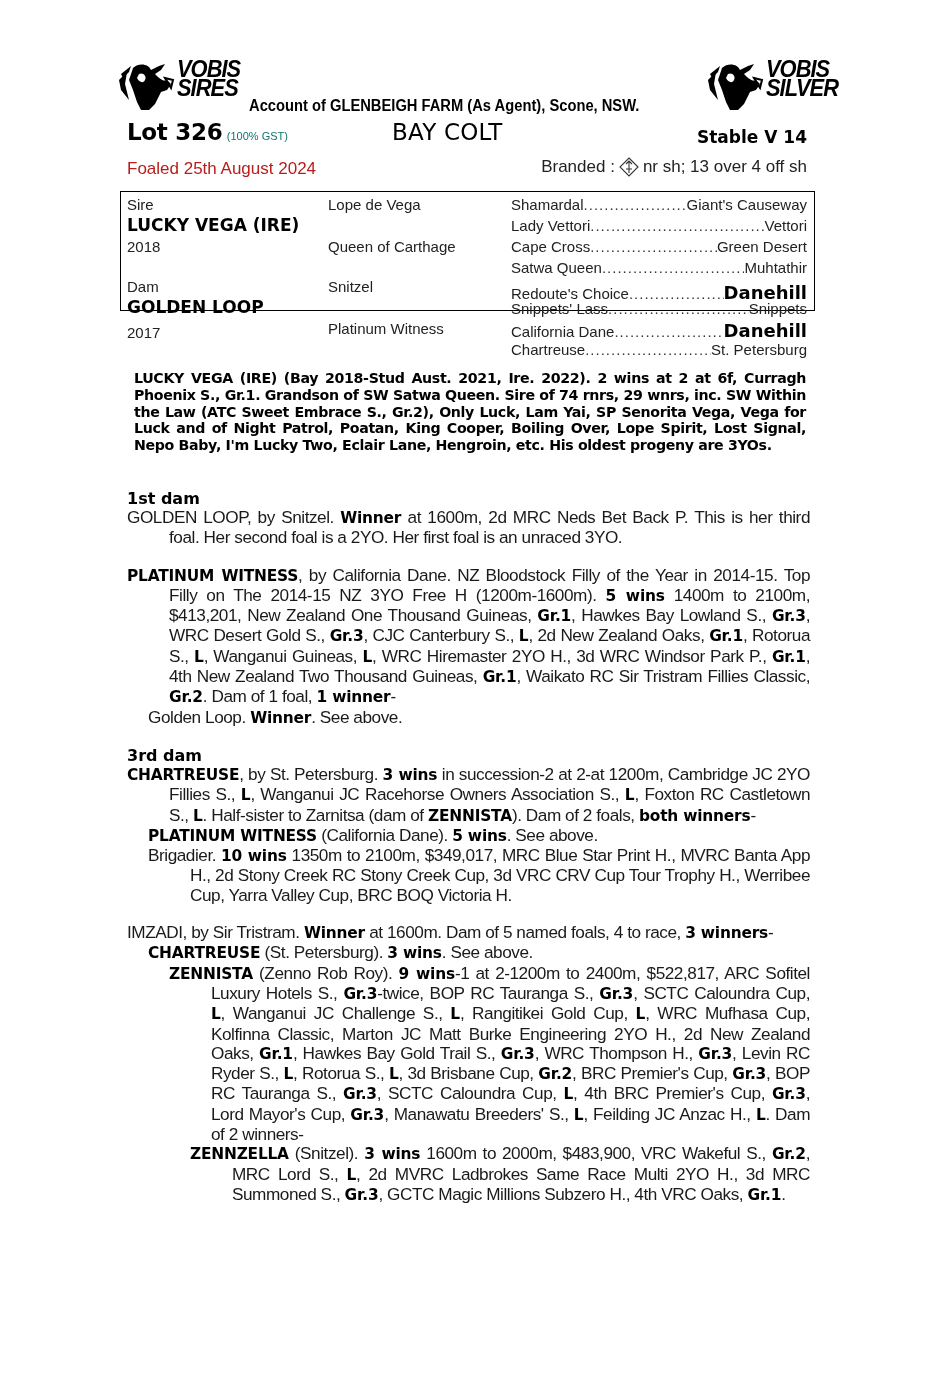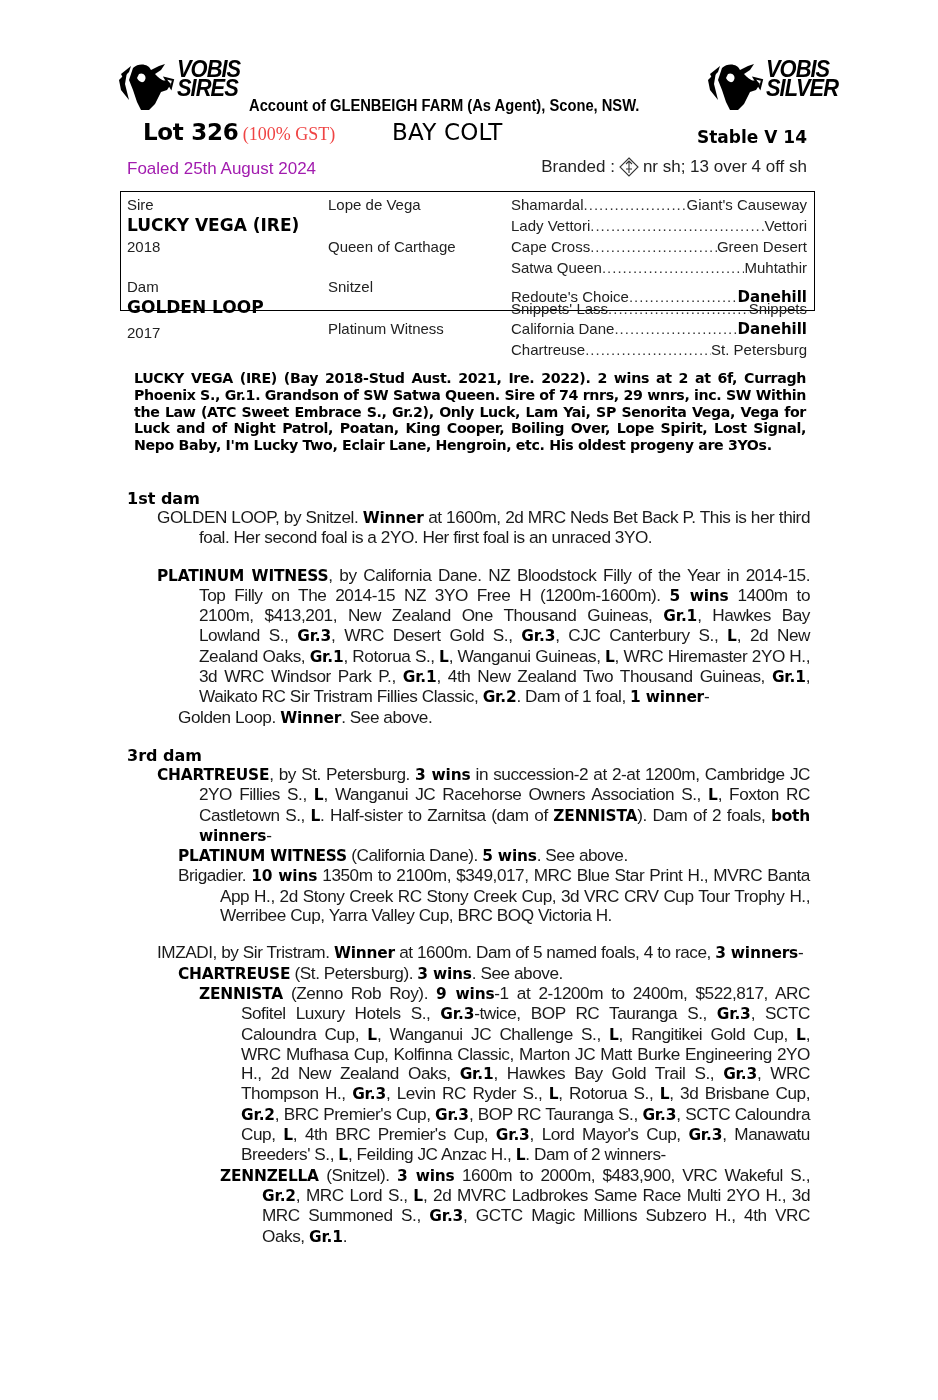--- a/index.html
+++ b/index.html
@@ -7,48 +7,48 @@
 
   
   .logo { position: absolute; display: flex; align-items: flex-start; }
   .logo svg { display: block; }
   .logo-text { font-family: "Liberation Sans", sans-serif; font-weight: 900; font-style: italic; font-size: 23px; line-height: 19px; letter-spacing: -1px; transform: scaleX(0.95); transform-origin: left; }
   .logo-text span { display: block; }
 
   .account { position: absolute; left: 249px; top: 97px; font-family: "Liberation Sans Narrow", "Liberation Sans", sans-serif; font-weight: bold; font-size: 16px; transform: scaleX(0.92); transform-origin: left; white-space: nowrap; }
 
   .lot { position: absolute; left: 127px; top: 119px; white-space: nowrap; }
-  .lot-main { font-family: "DejaVu Sans", sans-serif; font-weight: bold; font-size: 23px; letter-spacing: -0.3px; margin-left: 16px; }
-  .lot-gst { font-size: 18px; font-weight: normal; font-family: Liberation Serif, serif; color: #ef4444; }
+  .lot-main { font-family: "DejaVu Sans", sans-serif; font-weight: bold; font-size: 23px; letter-spacing: -0.3px; }
+  .lot-gst { font-size: 11px; font-weight: normal; font-family: Liberation Sans, sans-serif; color: #0f766e; }
   .horse-type { position: absolute; left: 392px; top: 119px; font-family: "DejaVu Sans", sans-serif; font-weight: normal; font-size: 23px; letter-spacing: 0.2px; }
   .stable { position: absolute; right: 131px; top: 127px; font-family: "DejaVu Sans", sans-serif; font-weight: bold; font-size: 17px; }
 
-  .foaled { position: absolute; left: 127px; top: 159px; font-size: 17px; color: #a21caf; }
+  .foaled { position: absolute; left: 127px; top: 159px; font-size: 17px; color: #b91c1c; }
   .branded { position: absolute; right: 131px; top: 157px; font-size: 17px; color: #222; white-space: nowrap; display: flex; align-items: center; gap: 4px; }
   .brand-icon { display: inline-block; width: 20px; height: 20px; }
 
   
   .pedigree { position: absolute; left: 120px; top: 191px; width: 695px; height: 120px; border: 1.5px solid #000; box-sizing: border-box; font-size: 15px; color: #222; }
   .ped-cell { position: absolute; white-space: nowrap; }
   .ped-bold { font-family: "DejaVu Sans", sans-serif; font-weight: bold; font-size: 17px; color: #000; }
   .ped-row { position: absolute; left: 390px; width: 296px; display: flex; align-items: baseline; font-size: 15px; white-space: nowrap; overflow: hidden; }
   .ped-row .l { flex: 0 0 auto; }
   .ped-row .dots { flex: 1 1 auto; overflow: hidden; letter-spacing: 1px; color: #333; }
   .ped-row .dots::before { content: "................................................................................................................"; }
   .ped-row .r { flex: 0 0 auto; }
-  .ped-row .r.b { font-family: "DejaVu Sans", sans-serif; font-weight: bold; font-size: 15px; color: #000; }
+  .ped-row .r.b { font-family: "DejaVu Sans", sans-serif; font-weight: bold; font-size: 18px; color: #000; }
 
   
   .blurb { position: absolute; left: 134px; top: 370px; width: 672px; font-family: "DejaVu Sans", sans-serif; font-weight: bold; font-size: 14.2px; line-height: 16.8px; text-align: justify; letter-spacing: -0.35px; }
 
   
   .sections { position: absolute; left: 127px; top: 489px; width: 683px; }
   .sec { margin-bottom: 18px; }
   .sec-title { font-family: "DejaVu Sans", sans-serif; font-weight: bold; font-size: 16px; line-height: 19px; }
-  .para { font-family: "Liberation Sans Narrow", "Liberation Sans", sans-serif; font-size: 17.2px; line-height: 19.3px; text-align: justify; color: #1a1a1a; letter-spacing: -0.45px; word-spacing: 0px; margin-left: 30px; }
+  .para { font-family: "Liberation Sans Narrow", "Liberation Sans", sans-serif; font-size: 17.2px; line-height: 19.3px; text-align: justify; color: #1a1a1a; letter-spacing: -0.45px; word-spacing: 0px; }
   .para b { font-family: "DejaVu Sans", sans-serif; font-weight: bold; font-size: 15.4px; color: #000; letter-spacing: -0.2px; }
   .lvl0 { padding-left: 42px; text-indent: -42px; }
   .lvl1 { padding-left: 63px; text-indent: -42px; }
   .lvl2 { padding-left: 84px; text-indent: -42px; }
   .lvl3 { padding-left: 105px; text-indent: -42px; }
 </style>
 </head>
 <body>
 
 <div class="logo" style="left:115px; top:60px;">
@@ -125,21 +125,21 @@
       <div class="ped-row" style="top: 46px;">
         <span class="l">Cape Cross</span>
         <span class="dots"></span>
         <span class="r">Green Desert</span>
       </div>
       <div class="ped-row" style="top: 67px;">
         <span class="l">Satwa Queen</span>
         <span class="dots"></span>
         <span class="r">Muhtathir</span>
       </div>
-      <div class="ped-row" style="top: 96px;">
+      <div class="ped-row" style="top: 90px;">
         <span class="l">Redoute's Choice</span>
         <span class="dots"></span>
         <span class="r b">Danehill</span>
       </div>
       <div class="ped-row" style="top: 108px;">
         <span class="l">Snippets' Lass</span>
         <span class="dots"></span>
         <span class="r">Snippets</span>
       </div>
       <div class="ped-row" style="top: 128px;">

